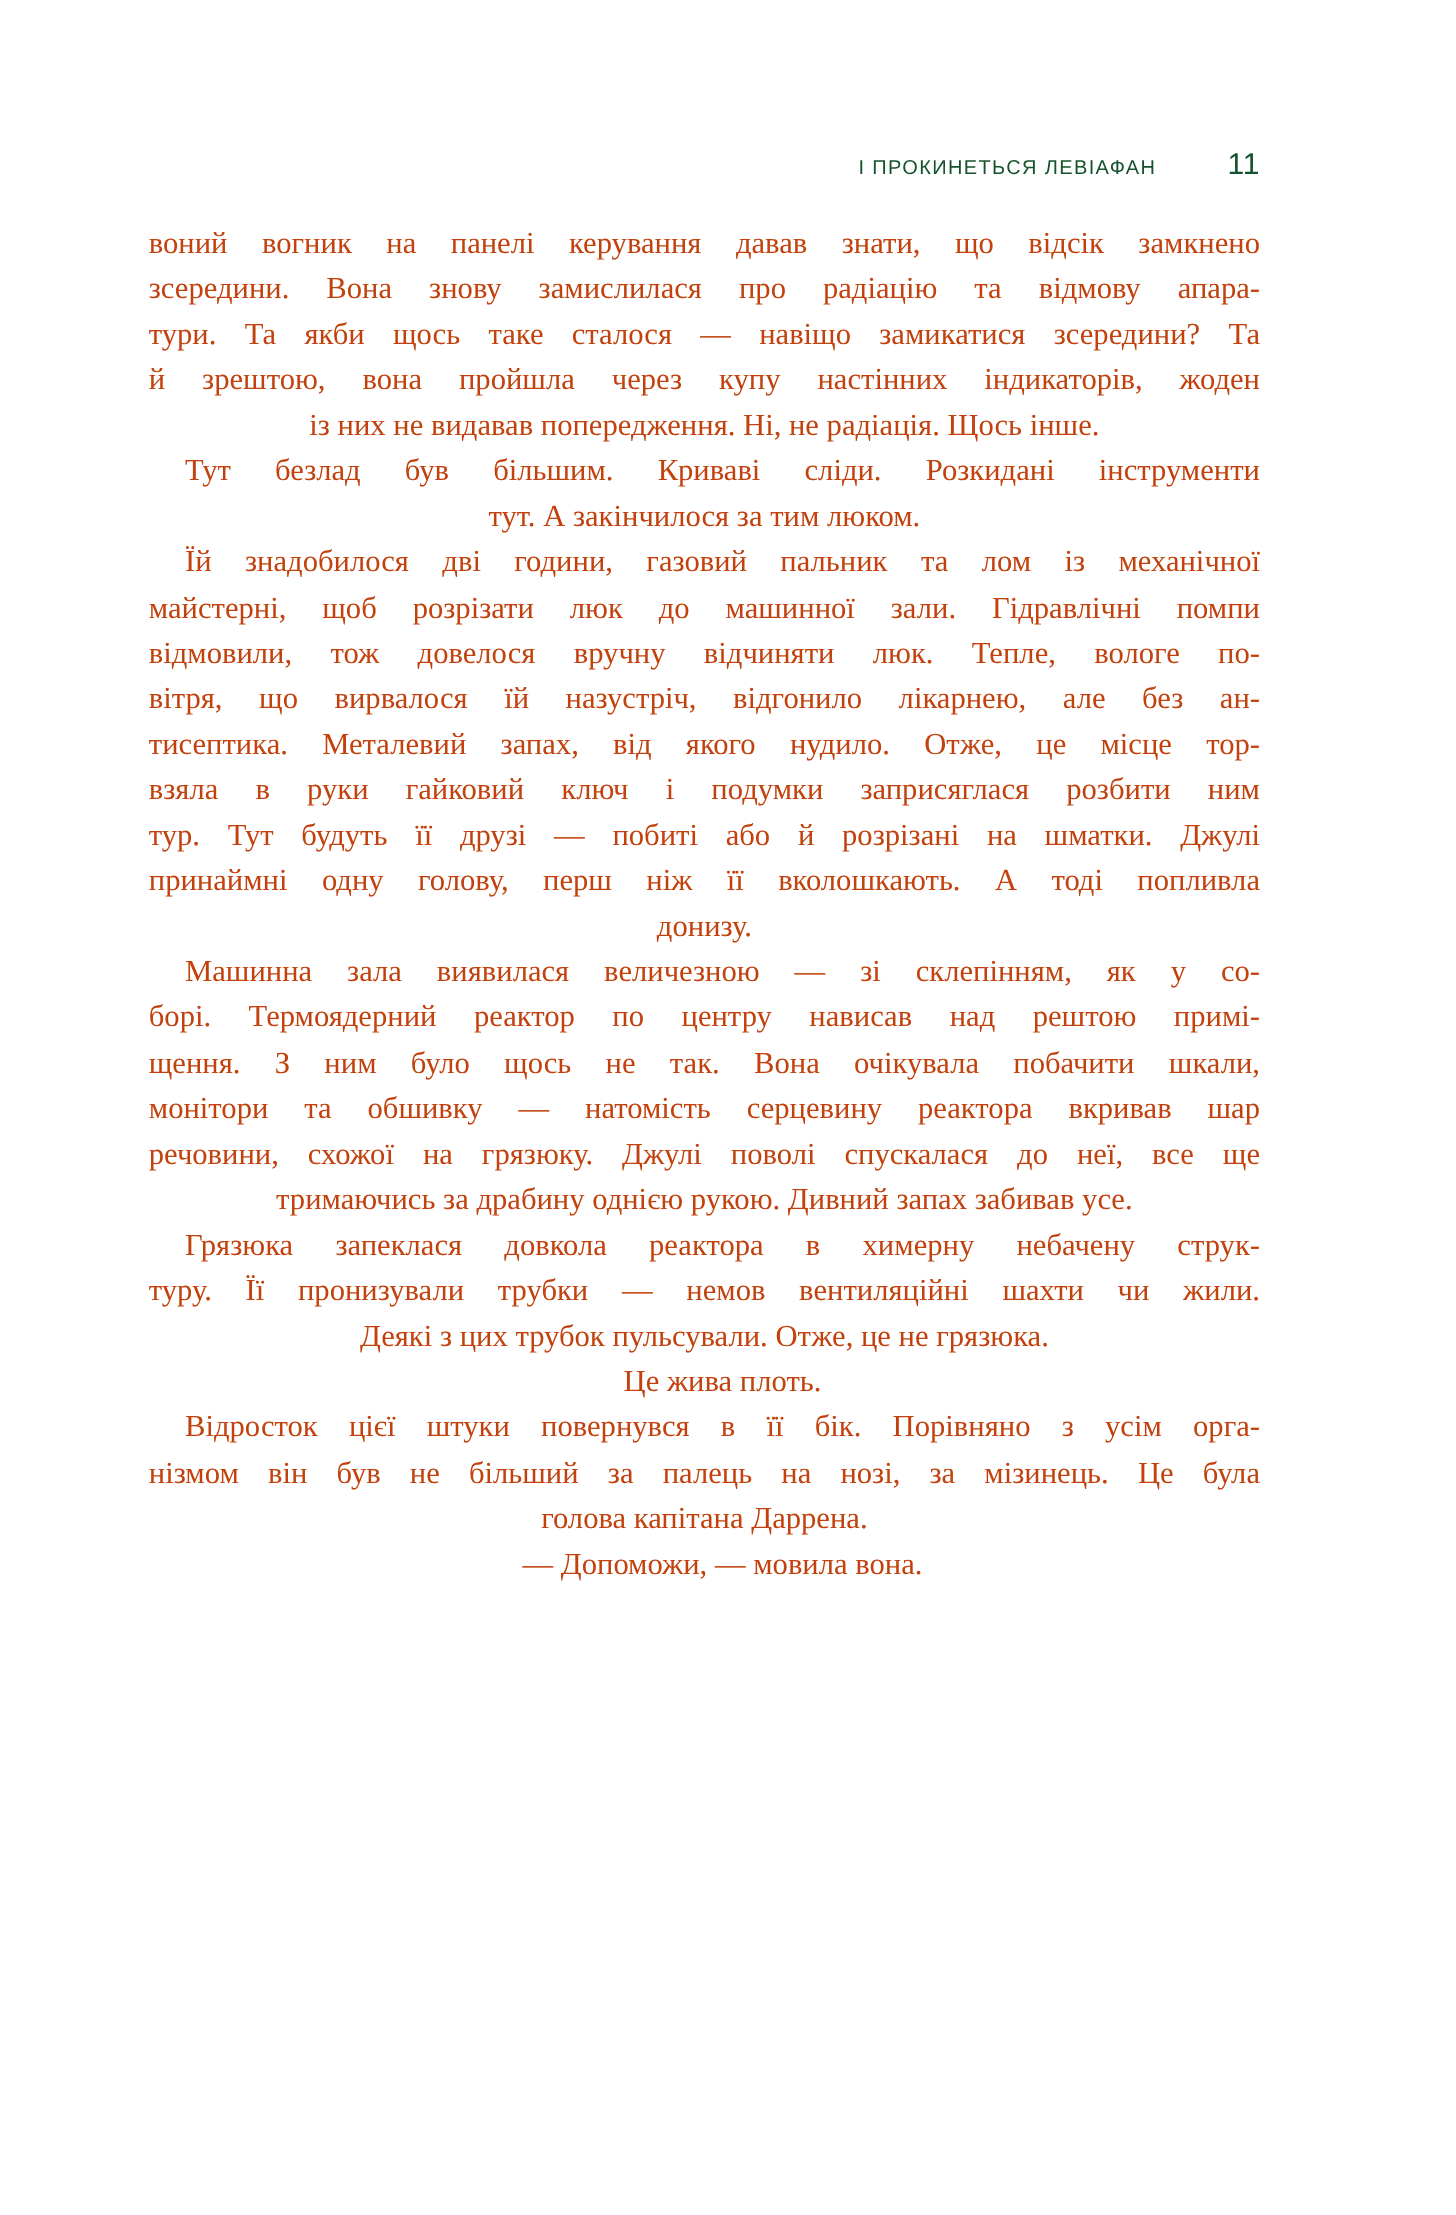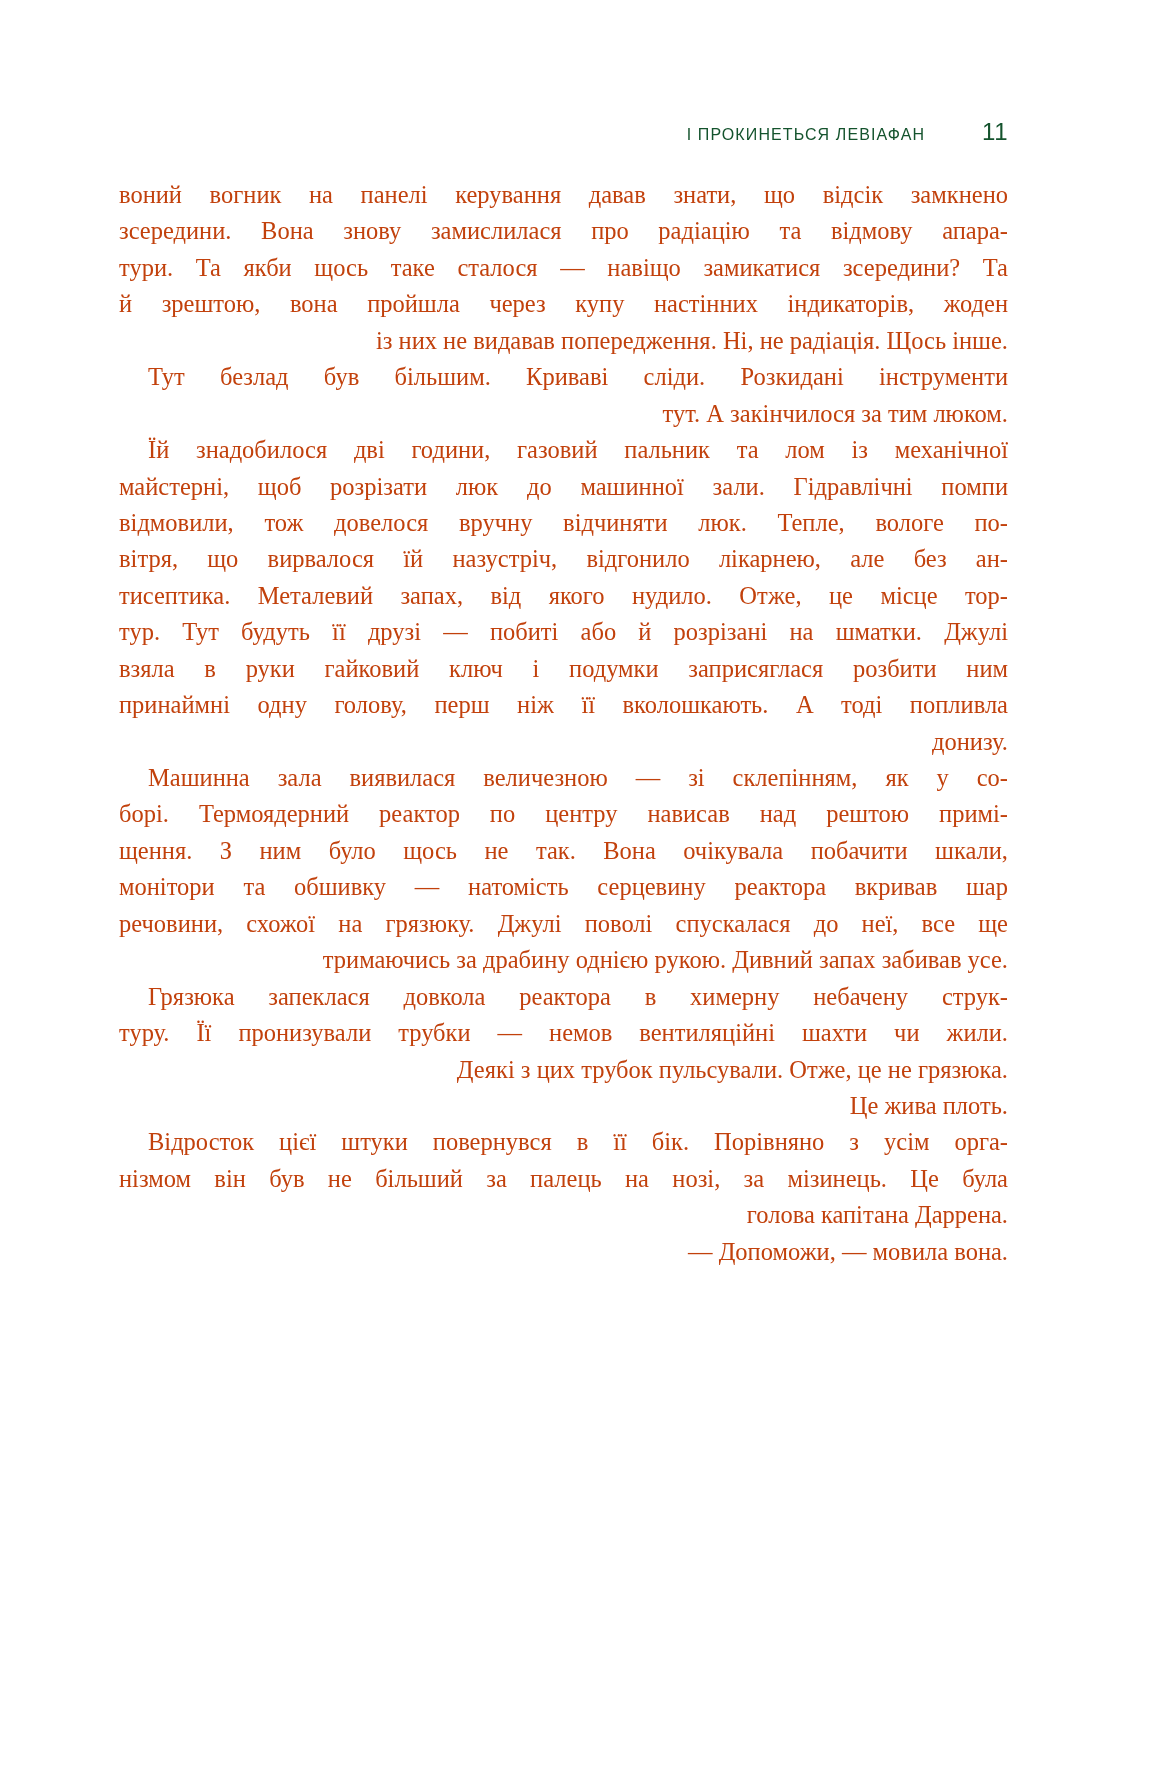--- a/index.html
+++ b/index.html
@@ -44,21 +44,21 @@
     font-size: 24.5px;
     line-height: 36.45px;
     color: #c2410c;
   }
   .paragraph {
     margin: 0;
   }
   .line {
     height: 36.45px;
     overflow: hidden;
-    text-align: right;
+    text-align: center;
   }
   .line.just {
     text-align: justify;
     -moz-text-align-last: justify;
     text-align-last: justify;
   }
   .line.ind {
     padding-left: 29px;
   }
 </style>
@@ -82,22 +82,22 @@
       <div class="paragraph">
         <div class="line just ind">Тут безлад був більшим. Криваві сліди. Розкидані інструменти</div>
         <div class="line">тут. А закінчилося за тим люком.</div>
       </div>
       <div class="paragraph">
         <div class="line just ind">Їй знадобилося дві години, газовий пальник та лом із механічної</div>
         <div class="line just">майстерні, щоб розрізати люк до машинної зали. Гідравлічні помпи</div>
         <div class="line just">відмовили, тож довелося вручну відчиняти люк. Тепле, вологе по-</div>
         <div class="line just">вітря, що вирвалося їй назустріч, відгонило лікарнею, але без ан-</div>
         <div class="line just">тисептика. Металевий запах, від якого нудило. Отже, це місце тор-</div>
+        <div class="line just">взяла в руки гайковий ключ і подумки заприсяглася розбити ним</div>
         <div class="line just">тур. Тут будуть її друзі — побиті або й розрізані на шматки. Джулі</div>
-        <div class="line just">взяла в руки гайковий ключ і подумки заприсяглася розбити ним</div>
         <div class="line just">принаймні одну голову, перш ніж її вколошкають. А тоді попливла</div>
         <div class="line">донизу.</div>
       </div>
       <div class="paragraph">
         <div class="line just ind">Машинна зала виявилася величезною — зі склепінням, як у со-</div>
         <div class="line just">борі. Термоядерний реактор по центру нависав над рештою примі-</div>
         <div class="line just">щення. З ним було щось не так. Вона очікувала побачити шкали,</div>
         <div class="line just">монітори та обшивку — натомість серцевину реактора вкривав шар</div>
         <div class="line just">речовини, схожої на грязюку. Джулі поволі спускалася до неї, все ще</div>
         <div class="line">тримаючись за драбину однією рукою. Дивний запах забивав усе.</div>

